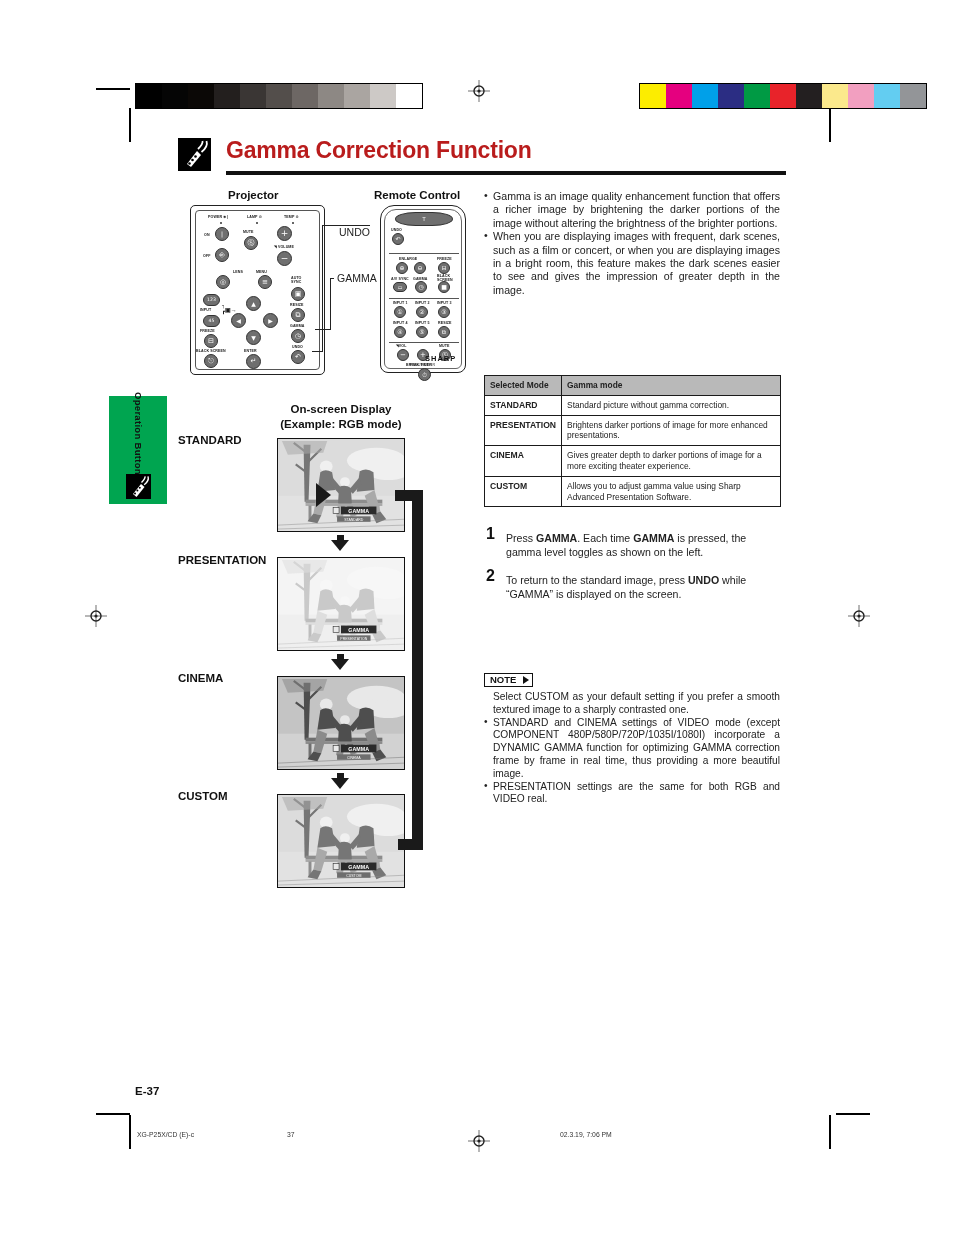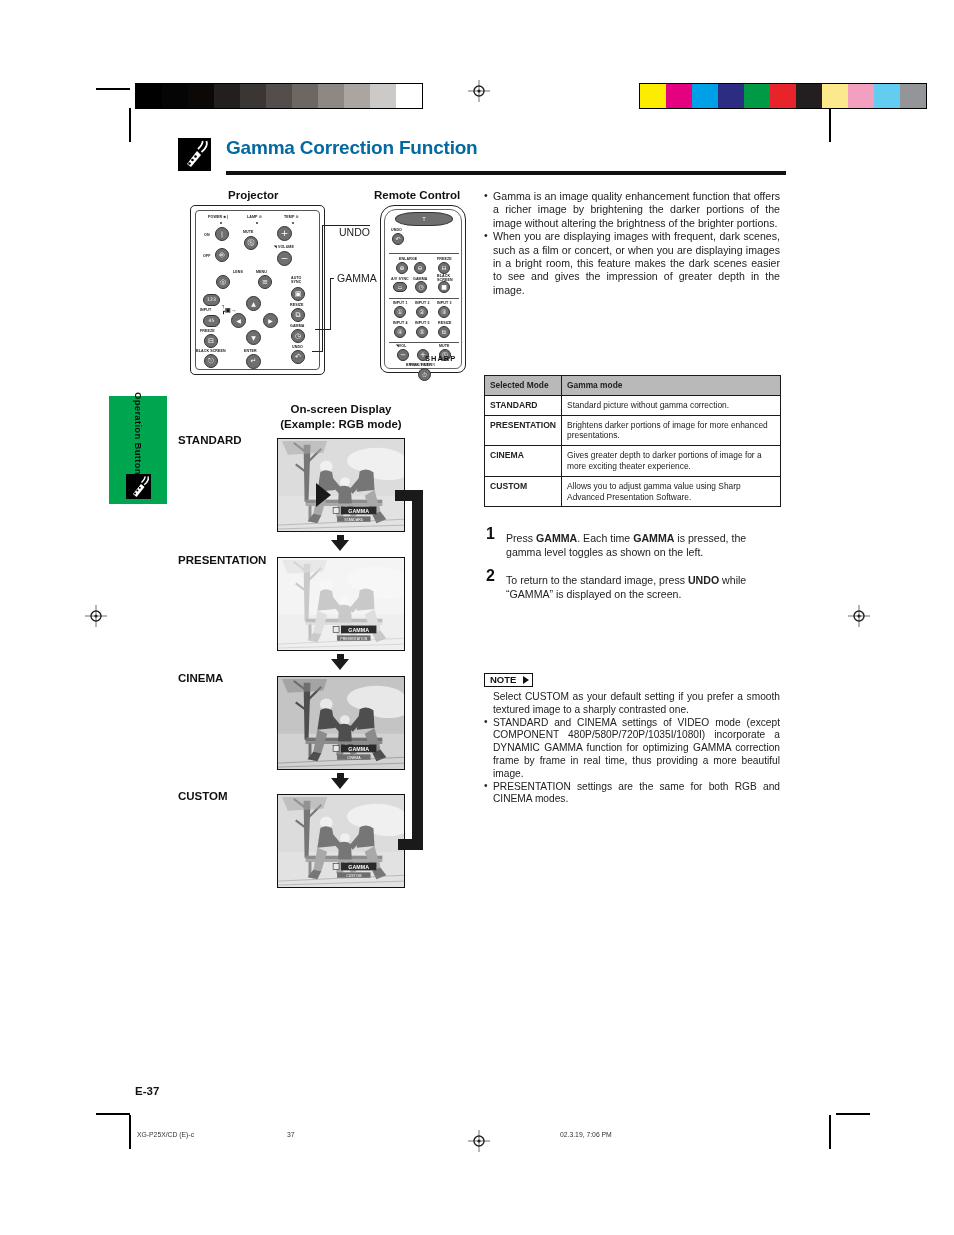--- a/index.html
+++ b/index.html
@@ -22,22 +22,22 @@
 
   
   .hdr { position:absolute; left:178px; top:138px; width:608px; height:34px; }
   .hdr-icon {
     position:absolute; left:0; top:0; width:33px; height:33px;
     background:#000;
   }
   .hdr-icon svg { display:block; }
   .hdr-title {
     position:absolute; left:48px; top:-1px;
-    font-size:19px; font-weight:bold; letter-spacing:-0.2px;
-    color:#0369a1;
+    font-size:23px; font-weight:bold; letter-spacing:-0.2px;
+    color:#b91c1c;
   }
   .hdr-rule {
     position:absolute; left:48px; top:33px; width:560px; height:4px; background:#111;
   }
 
   
   .sidetab {
     position:absolute; left:109px; top:396px; width:58px; height:108px;
     background:#00a550;
   }
@@ -696,21 +696,21 @@
   <div class="steps" id="steps">
       <div class="step"><span class="num">1</span><span>Press <b>GAMMA</b>. Each time <b>GAMMA</b> is pressed, the gamma level toggles as shown on the left.</span></div>
       <div class="step"><span class="num">2</span><span>To return to the standard image, press <b>UNDO</b> while “GAMMA” is displayed on the screen.</span></div>
     </div>
 
   <div class="notebox">
     <div class="note-tag">NOTE</div>
     <div class="note-list just" id="note-list">
         <div class="cont">Select CUSTOM as your default setting if you prefer a smooth textured image to a sharply contrasted one.</div>
         <div class="bi">STANDARD and CINEMA settings of VIDEO mode (except COMPONENT 480P/580P/720P/1035I/1080I) incorporate a DYNAMIC GAMMA function for optimizing GAMMA correction frame by frame in real time, thus providing a more beautiful image.</div>
-        <div class="bi">PRESENTATION settings are the same for both RGB and CINEMA modes.</div>
+        <div class="bi">PRESENTATION settings are the same for both RGB and VIDEO real.</div>
       </div>
   </div>
 
   <div class="pagenum">E-37</div>
   <div class="foot-rule" style="left:96px;top:1113px;width:34px;height:1.5px;"></div>
   <div class="foot-txt" style="left:137px;top:1131px;">XG-P25X/CD (E)-c</div>
   <div class="foot-txt" style="left:287px;top:1131px;">37</div>
   <div class="foot-txt" style="left:560px;top:1131px;">02.3.19, 7:06 PM</div>
 
 </div>

